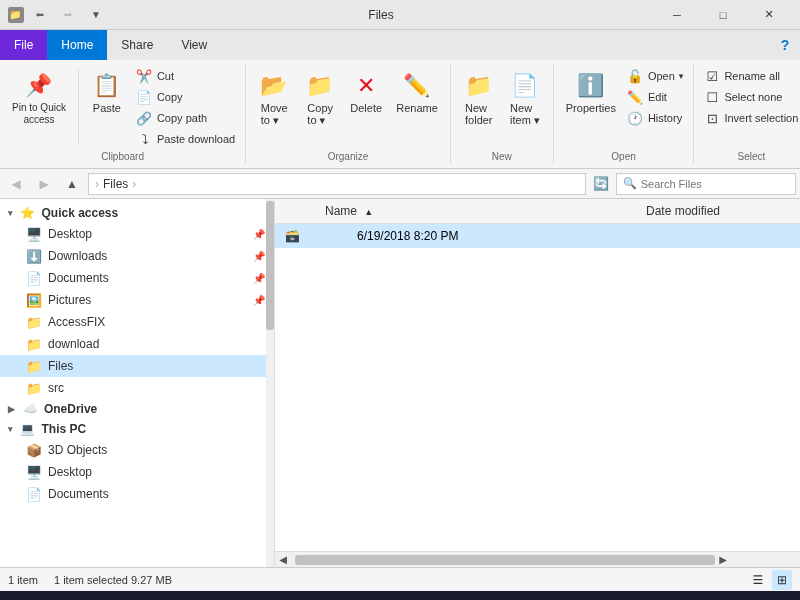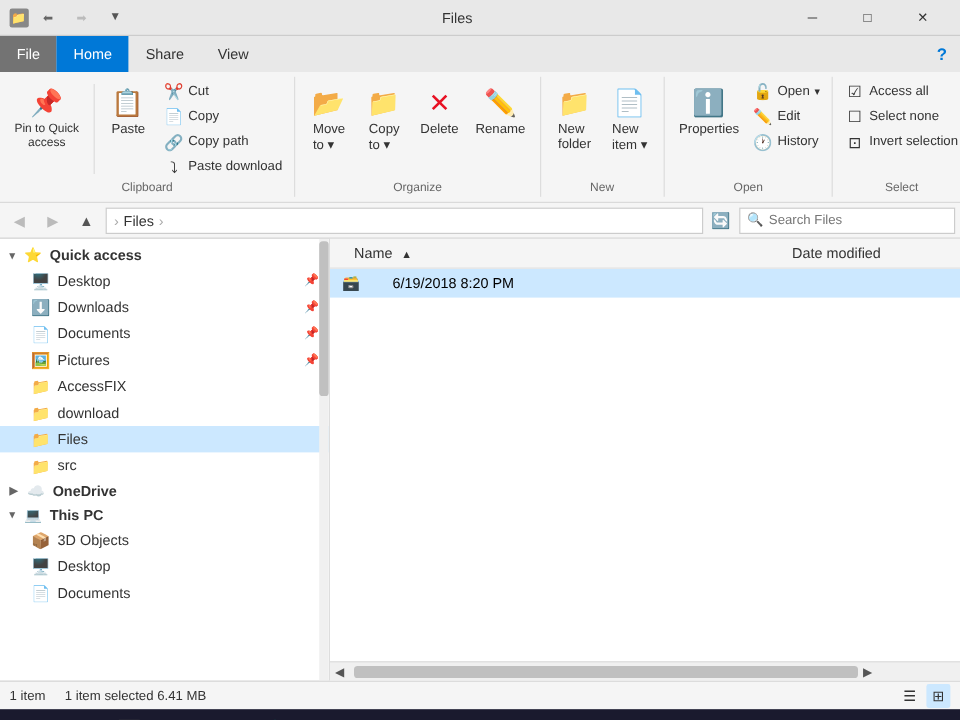--- a/index.html
+++ b/index.html
@@ -18,21 +18,21 @@
     .title-icon { width: 16px; height: 16px; background: #888; border-radius: 2px; font-size: 10px; display: flex; align-items: center; justify-content: center; }
     .title-text { flex: 1; text-align: center; font-size: 12px; color: #333; }
     .title-controls { display: flex; gap: 0; }
     .title-ctrl-btn { width: 46px; height: 30px; display: flex; align-items: center; justify-content: center; font-size: 11px; cursor: pointer; color: #333; }
 
     
     .ribbon { background: #f5f5f5; border-bottom: 1px solid #ccc; }
     .ribbon-tabs { display: flex; height: 30px; background: #e8e8e8; }
     .ribbon-tab { padding: 0 14px; display: flex; align-items: center; font-size: 12px; cursor: pointer; color: #333; height: 100%; }
     .ribbon-tab.active { background: #0078d7; color: white; }
-    .ribbon-tab.file { background: #737373; color: white; padding: 0 14px; }
+    .ribbon-tab.file { background: #6d28d9; color: white; padding: 0 14px; }
     .help-btn { margin-left: auto; width: 30px; display: flex; align-items: center; justify-content: center; color: #0078d7; font-weight: bold; font-size: 14px; cursor: pointer; }
 
     .ribbon-content { display: flex; padding: 4px 0; background: #f5f5f5; min-height: 90px; }
     .ribbon-group { display: flex; flex-direction: column; border-right: 1px solid #ddd; padding: 2px 6px; align-items: center; }
     .ribbon-group-label { font-size: 10px; color: #666; margin-top: auto; padding-top: 2px; text-align: center; }
     .ribbon-buttons { display: flex; gap: 2px; align-items: flex-start; flex: 1; }
 
     
     .rb-large { display: flex; flex-direction: column; align-items: center; padding: 4px 6px; cursor: pointer; border-radius: 3px; min-width: 44px; }
     .rb-large .icon { width: 32px; height: 32px; display: flex; align-items: center; justify-content: center; font-size: 22px; }
@@ -63,21 +63,21 @@
     .sidebar-item { display: flex; align-items: center; padding: 3px 8px; cursor: pointer; gap: 6px; font-size: 12px; color: #333; }
     .sidebar-item.active { background: #cce8ff; }
     .sidebar-item.section-header { font-weight: 600; color: #333; padding-left: 8px; }
     .sidebar-item .folder-icon { width: 16px; height: 16px; display: flex; align-items: center; justify-content: center; font-size: 13px; flex-shrink: 0; }
     .sidebar-item .pin-icon { margin-left: auto; color: #aaa; font-size: 10px; }
     .sidebar-item .expand-icon { font-size: 9px; color: #666; margin-right: 2px; }
 
     
     .file-list { flex: 1; background: white; overflow-y: auto; }
     .file-list-header { display: flex; padding: 2px 0; border-bottom: 1px solid #ddd; background: #f5f5f5; font-size: 12px; color: #333; }
-    .file-col { padding: 3px 20px; cursor: pointer; }
+    .file-col { padding: 3px 6px; cursor: pointer; margin-left: 44px; }
     .col-name { flex: 1; min-width: 200px; }
     .col-date { width: 160px; }
     .col-type { flex: 1; }
 
     .file-row { display: flex; padding: 2px 0; align-items: center; font-size: 12px; cursor: pointer; }
     .file-row.selected { background: #cce8ff; }
     .file-row .file-icon { width: 20px; height: 20px; margin-left: 8px; margin-right: 4px; display: flex; align-items: center; justify-content: center; }
 
     
     .h-scrollbar { height: 16px; background: #f0f0f0; border-top: 1px solid #ddd; display: flex; align-items: center; }
@@ -232,21 +232,21 @@
           </div>
         </div>
       </div>
       <div class="ribbon-group-label">Open</div>
     </div>
 
     <div class="ribbon-group" style="border-right: none;">
       <div class="rb-column">
         <div class="rb-small">
           <div class="icon">☑</div>
-          <span>Access all</span>
+          <span>Rename all</span>
         </div>
         <div class="rb-small">
           <div class="icon">☐</div>
           <span>Select none</span>
         </div>
         <div class="rb-small">
           <div class="icon">⊡</div>
           <span>Invert selection</span>
         </div>
       </div>
@@ -382,21 +382,21 @@
     <div class="h-scrollbar">
       <div class="h-scroll-arrow">◀</div>
       <div class="h-scrollbar-thumb"></div>
       <div class="h-scroll-arrow">▶</div>
     </div>
   </div>
 </div>
 
 <div class="status-bar">
   <span>1 item</span>
-  <span>1 item selected  6.41 MB</span>
+  <span>1 item selected  9.27 MB</span>
   <div class="status-right">
     <div class="view-btn">☰</div>
     <div class="view-btn active">⊞</div>
   </div>
 </div>
 
 <div class="taskbar">
   <div class="start-btn">
     
   </div>

